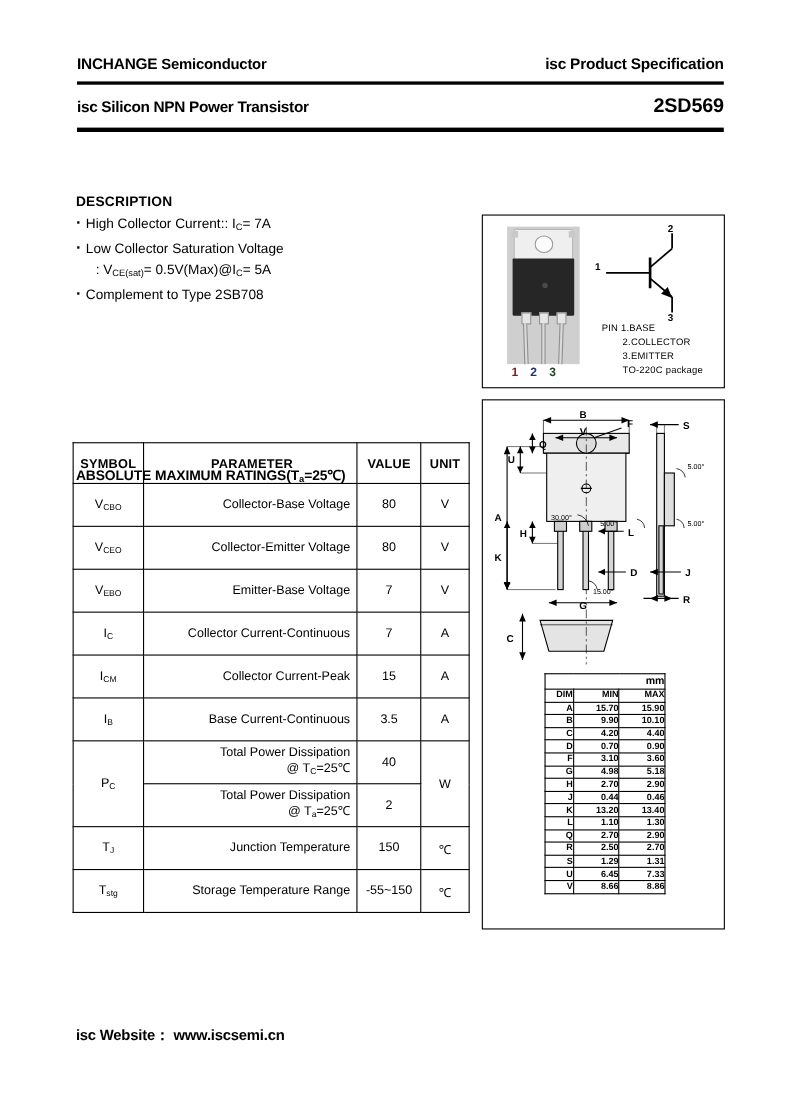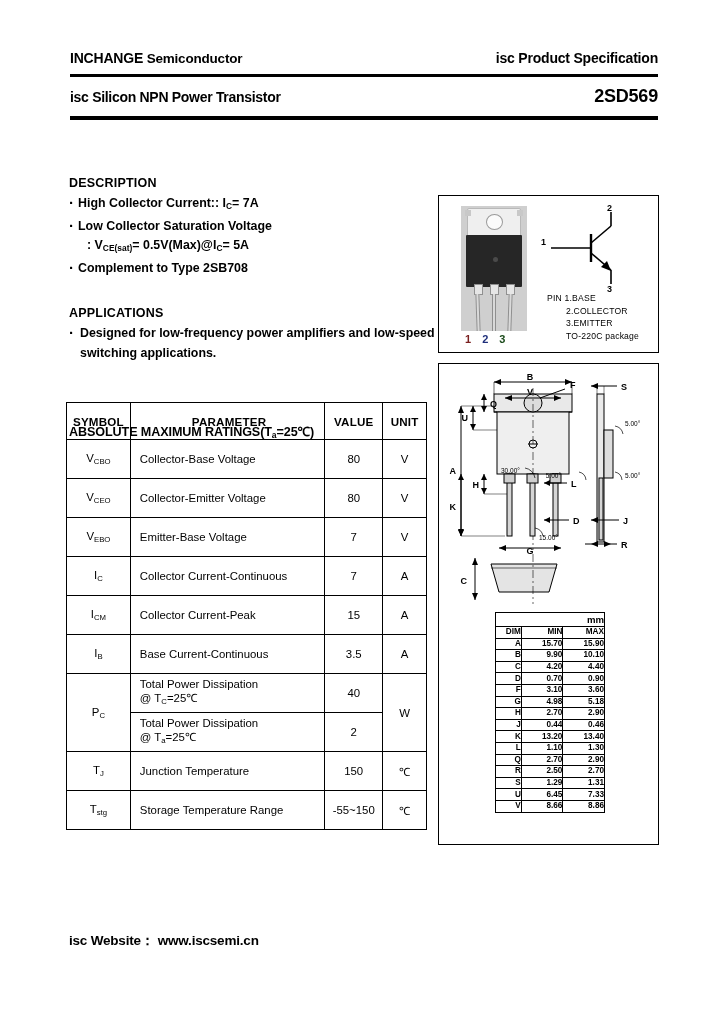--- a/index.html
+++ b/index.html
@@ -28,21 +28,21 @@
     position: absolute; left: 70px; top: 86px; width: 588px;
     display: flex; justify-content: space-between; align-items: baseline;
   }
   .title-left { font-size: 14px; font-weight: bold; letter-spacing: -0.3px; }
   .title-right { font-size: 18px; font-weight: bold; letter-spacing: -0.2px; }
 
   
   .sec-title { font-size: 12.5px; font-weight: bold; letter-spacing: 0.2px; }
   #description-section { position: absolute; left: 69px; top: 176px; width: 360px; }
   #applications-section { position: absolute; left: 69px; top: 306px; width: 370px; }
-  .bullets { margin-top: 4px; font-weight: bold; }
+  .bullets { margin-top: 4px; }
   .bullet { font-size: 12.4px; line-height: 19.5px; padding-left: 9px; position: relative; white-space: nowrap; }
   .bullet.wrap { white-space: normal; }
   .bullet.dot::before {
     content: "\00B7"; position: absolute; left: 0px; top: -1px;
     font-size: 15px; font-weight: bold; line-height: 19.5px;
   }
   .bullet.cont { padding-left: 18px; }
   sub { font-size: 0.68em; vertical-align: -0.24em; }
 
   
@@ -50,21 +50,21 @@
   #ratings-table {
     position: absolute; left: 66px; top: 402px; width: 361px;
     border-collapse: collapse;
   }
   #ratings-table td, #ratings-table th {
     border: 1px solid #000; font-size: 11.4px; font-weight: normal;
     padding: 0 6px; color: #000;
   }
   #ratings-table thead th { font-weight: bold; font-size: 11.6px; height: 37px; text-align: center; letter-spacing: 0.2px; }
   .c-sym { width: 59px; text-align: center; }
-  .c-par { width: 200px; text-align: left; padding-left: 9px !important; }
+  .c-par { width: 200px; text-align: right; padding-left: 9px !important; }
   .c-val { width: 58px; text-align: center; }
   .c-uni { width: 44px; text-align: center; }
   #ratings-table tbody td { height: 39px; }
   td.two-line { line-height: 14.5px; padding-top: 2px; padding-bottom: 2px; }
 
   
   .rbox { position: absolute; border: 1.5px solid #000; background: #fff; }
   #package-box { left: 438px; top: 195px; width: 221px; height: 158px; }
   #outline-box { left: 438px; top: 363px; width: 221px; height: 482px; }
 
@@ -127,26 +127,20 @@
   <div id="description-section">
     <div class="sec-title">DESCRIPTION</div>
     <div class="bullets">
       <div class="bullet dot">High Collector Current:: I<sub>C</sub>= 7A</div>
       <div class="bullet dot">Low Collector Saturation Voltage</div>
       <div class="bullet cont">: V<sub>CE(sat)</sub>= 0.5V(Max)@I<sub>C</sub>= 5A</div>
       <div class="bullet dot">Complement to Type 2SB708</div>
     </div>
   </div>
 
-  <div id="applications-section">
-    <div class="sec-title">APPLICATIONS</div>
-    <div class="bullets">
-      <div class="bullet dot wrap" style="padding-left:11px">Designed for low-frequency power amplifiers and low-speed switching applications.</div>
-    </div>
-  </div>
 
   <div id="ratings-heading">ABSOLUTE MAXIMUM RATINGS(T<sub>a</sub>=25℃)</div>
   <table id="ratings-table">
     <thead>
       <tr>
         <th class="c-sym">SYMBOL</th>
         <th class="c-par" style="text-align:center">PARAMETER</th>
         <th class="c-val">VALUE</th>
         <th class="c-uni">UNIT</th>
       </tr>

